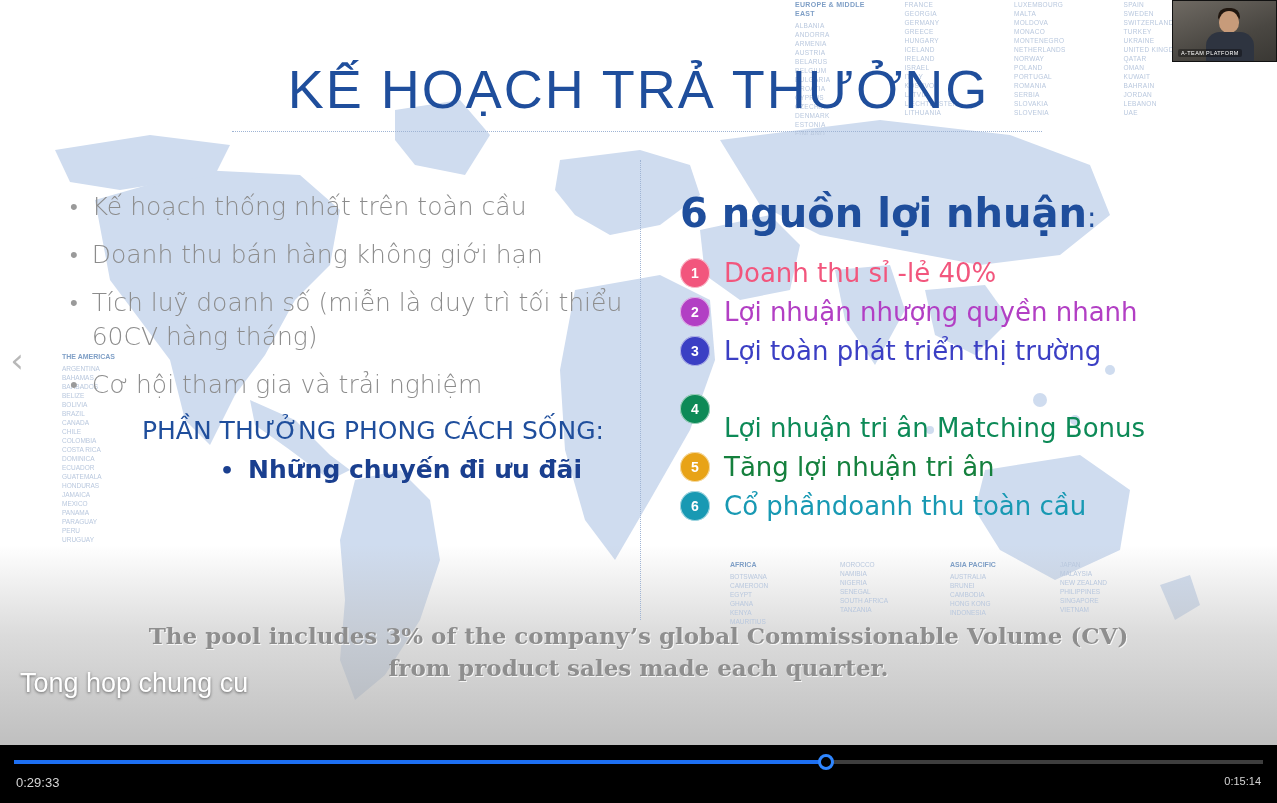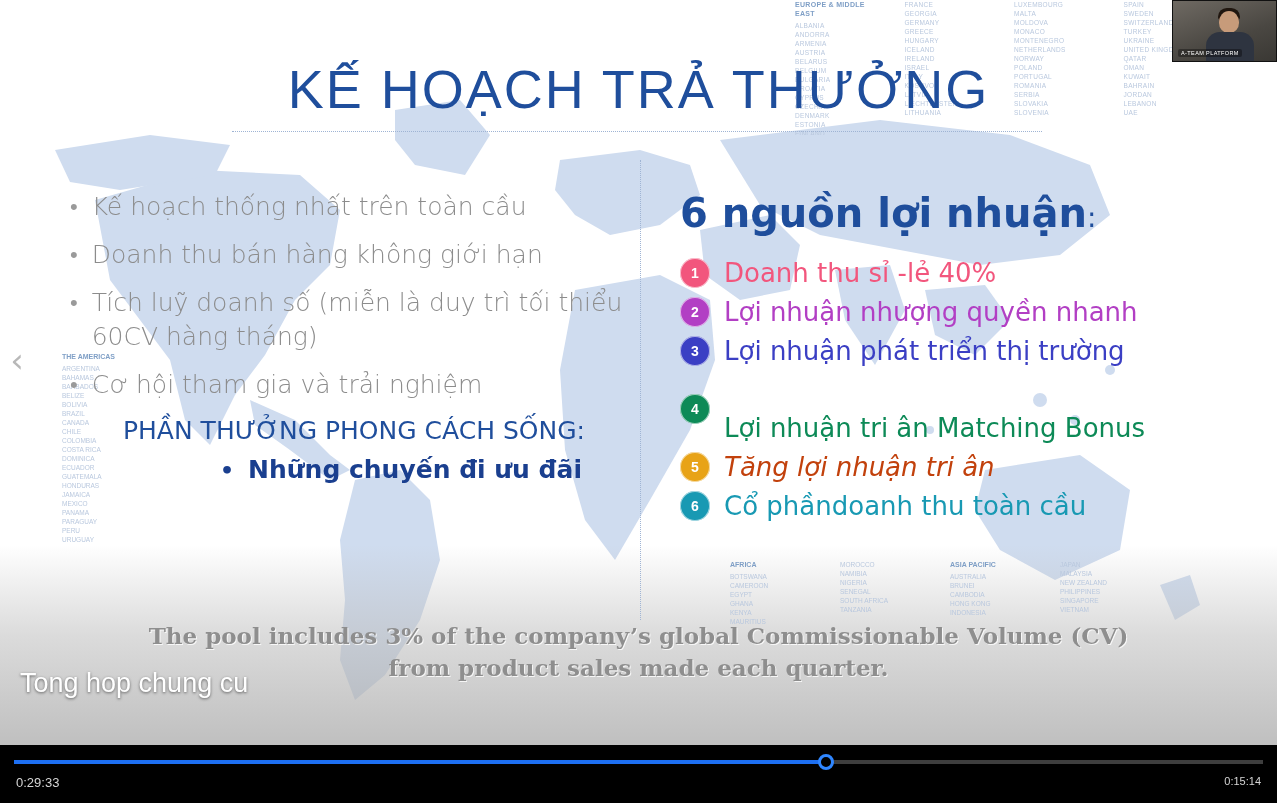--- a/index.html
+++ b/index.html
@@ -163,21 +163,21 @@
   }
   .lb .dot {
     color: #9a9a9a;
     font-size: 22px;
     line-height: 34px;
     margin-right: 14px;
     flex: 0 0 auto;
   }
   .lifestyle {
     margin-top: 4px;
-    margin-left: 53px;
+    margin-left: 72px;
     color: #1f4e9c;
     font-size: 25px;
     font-family: "DejaVu Sans", sans-serif;
   }
   .trips {
     margin-top: 10px;
     margin-left: 150px;
     color: #1a3f8f;
     font-size: 25px;
     font-weight: bold;
@@ -503,29 +503,29 @@
       <div class="src-row">
         <span class="badge" style="background: rgb(242, 86, 125);">1</span>
         <span class="src-label" style="color: rgb(242, 86, 125);">Doanh thu sỉ -lẻ 40%</span>
       </div>
       <div class="src-row">
         <span class="badge" style="background: rgb(178, 63, 196);">2</span>
         <span class="src-label" style="color: rgb(178, 63, 196);">Lợi nhuận nhượng quyền nhanh</span>
       </div>
       <div class="src-row">
         <span class="badge" style="background: rgb(59, 63, 196);">3</span>
-        <span class="src-label" style="color: rgb(59, 63, 196);">Lợi nhuận phát triển thị trường</span>
+        <span class="src-label" style="color: rgb(59, 63, 196);">Lợi toàn phát triển thị trường</span>
       </div>
       <div class="src-row">
         <span class="badge" style="background: rgb(13, 138, 87);">4</span>
         <span class="src-label" style="color: rgb(13, 138, 87); margin-top: 38px;">Lợi nhuận tri ân Matching Bonus</span>
       </div>
       <div class="src-row">
         <span class="badge" style="background: rgb(232, 163, 23);">5</span>
-        <span class="src-label" style="color: #c2410c; font-style: italic;">Tăng lợi nhuận tri ân</span>
+        <span class="src-label" style="color: #15803d;">Tăng lợi nhuận tri ân</span>
       </div>
       <div class="src-row">
         <span class="badge" style="background: rgb(24, 153, 179);">6</span>
         <span class="src-label" style="color: rgb(24, 153, 179);">Cổ phầndoanh thu toàn cầu</span>
       </div>
     </div>
 
     <div class="pool-text">
       <div>The pool includes 3% of the company’s global Commissionable Volume (CV)</div>
       <div>from product sales made each quarter.</div>

